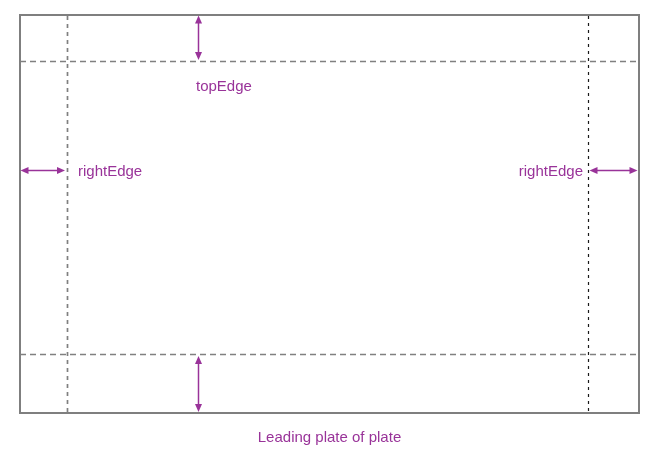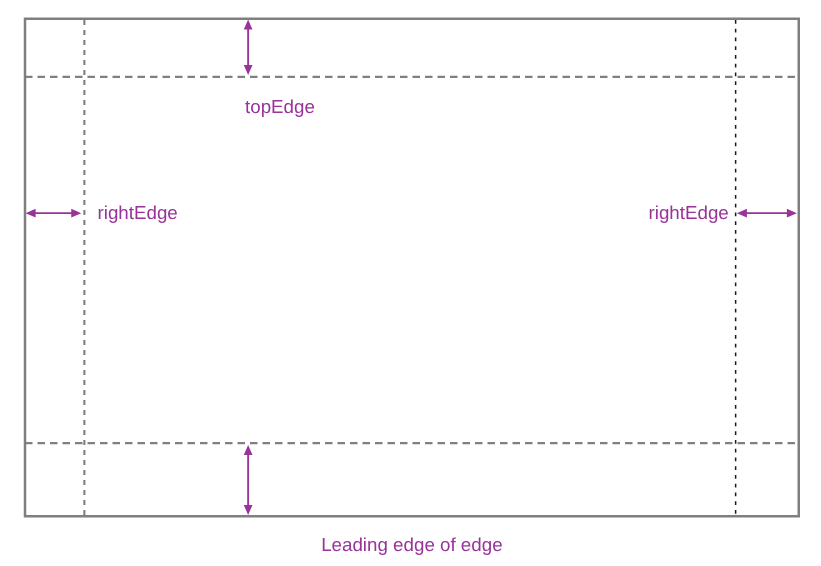--- a/index.html
+++ b/index.html
@@ -82,15 +82,15 @@
     </g>
   </svg>
 
   <span class="label label-top-edge">topEdge</span>
 
   <span class="label label-left-edge">rightEdge</span>
 
   <span class="label label-right-edge">rightEdge</span>
 
 
-  <div class="caption">Leading edge of edge</div>
+  <div class="caption">Leading plate of plate</div>
 
 </div>
 
 </body></html>

